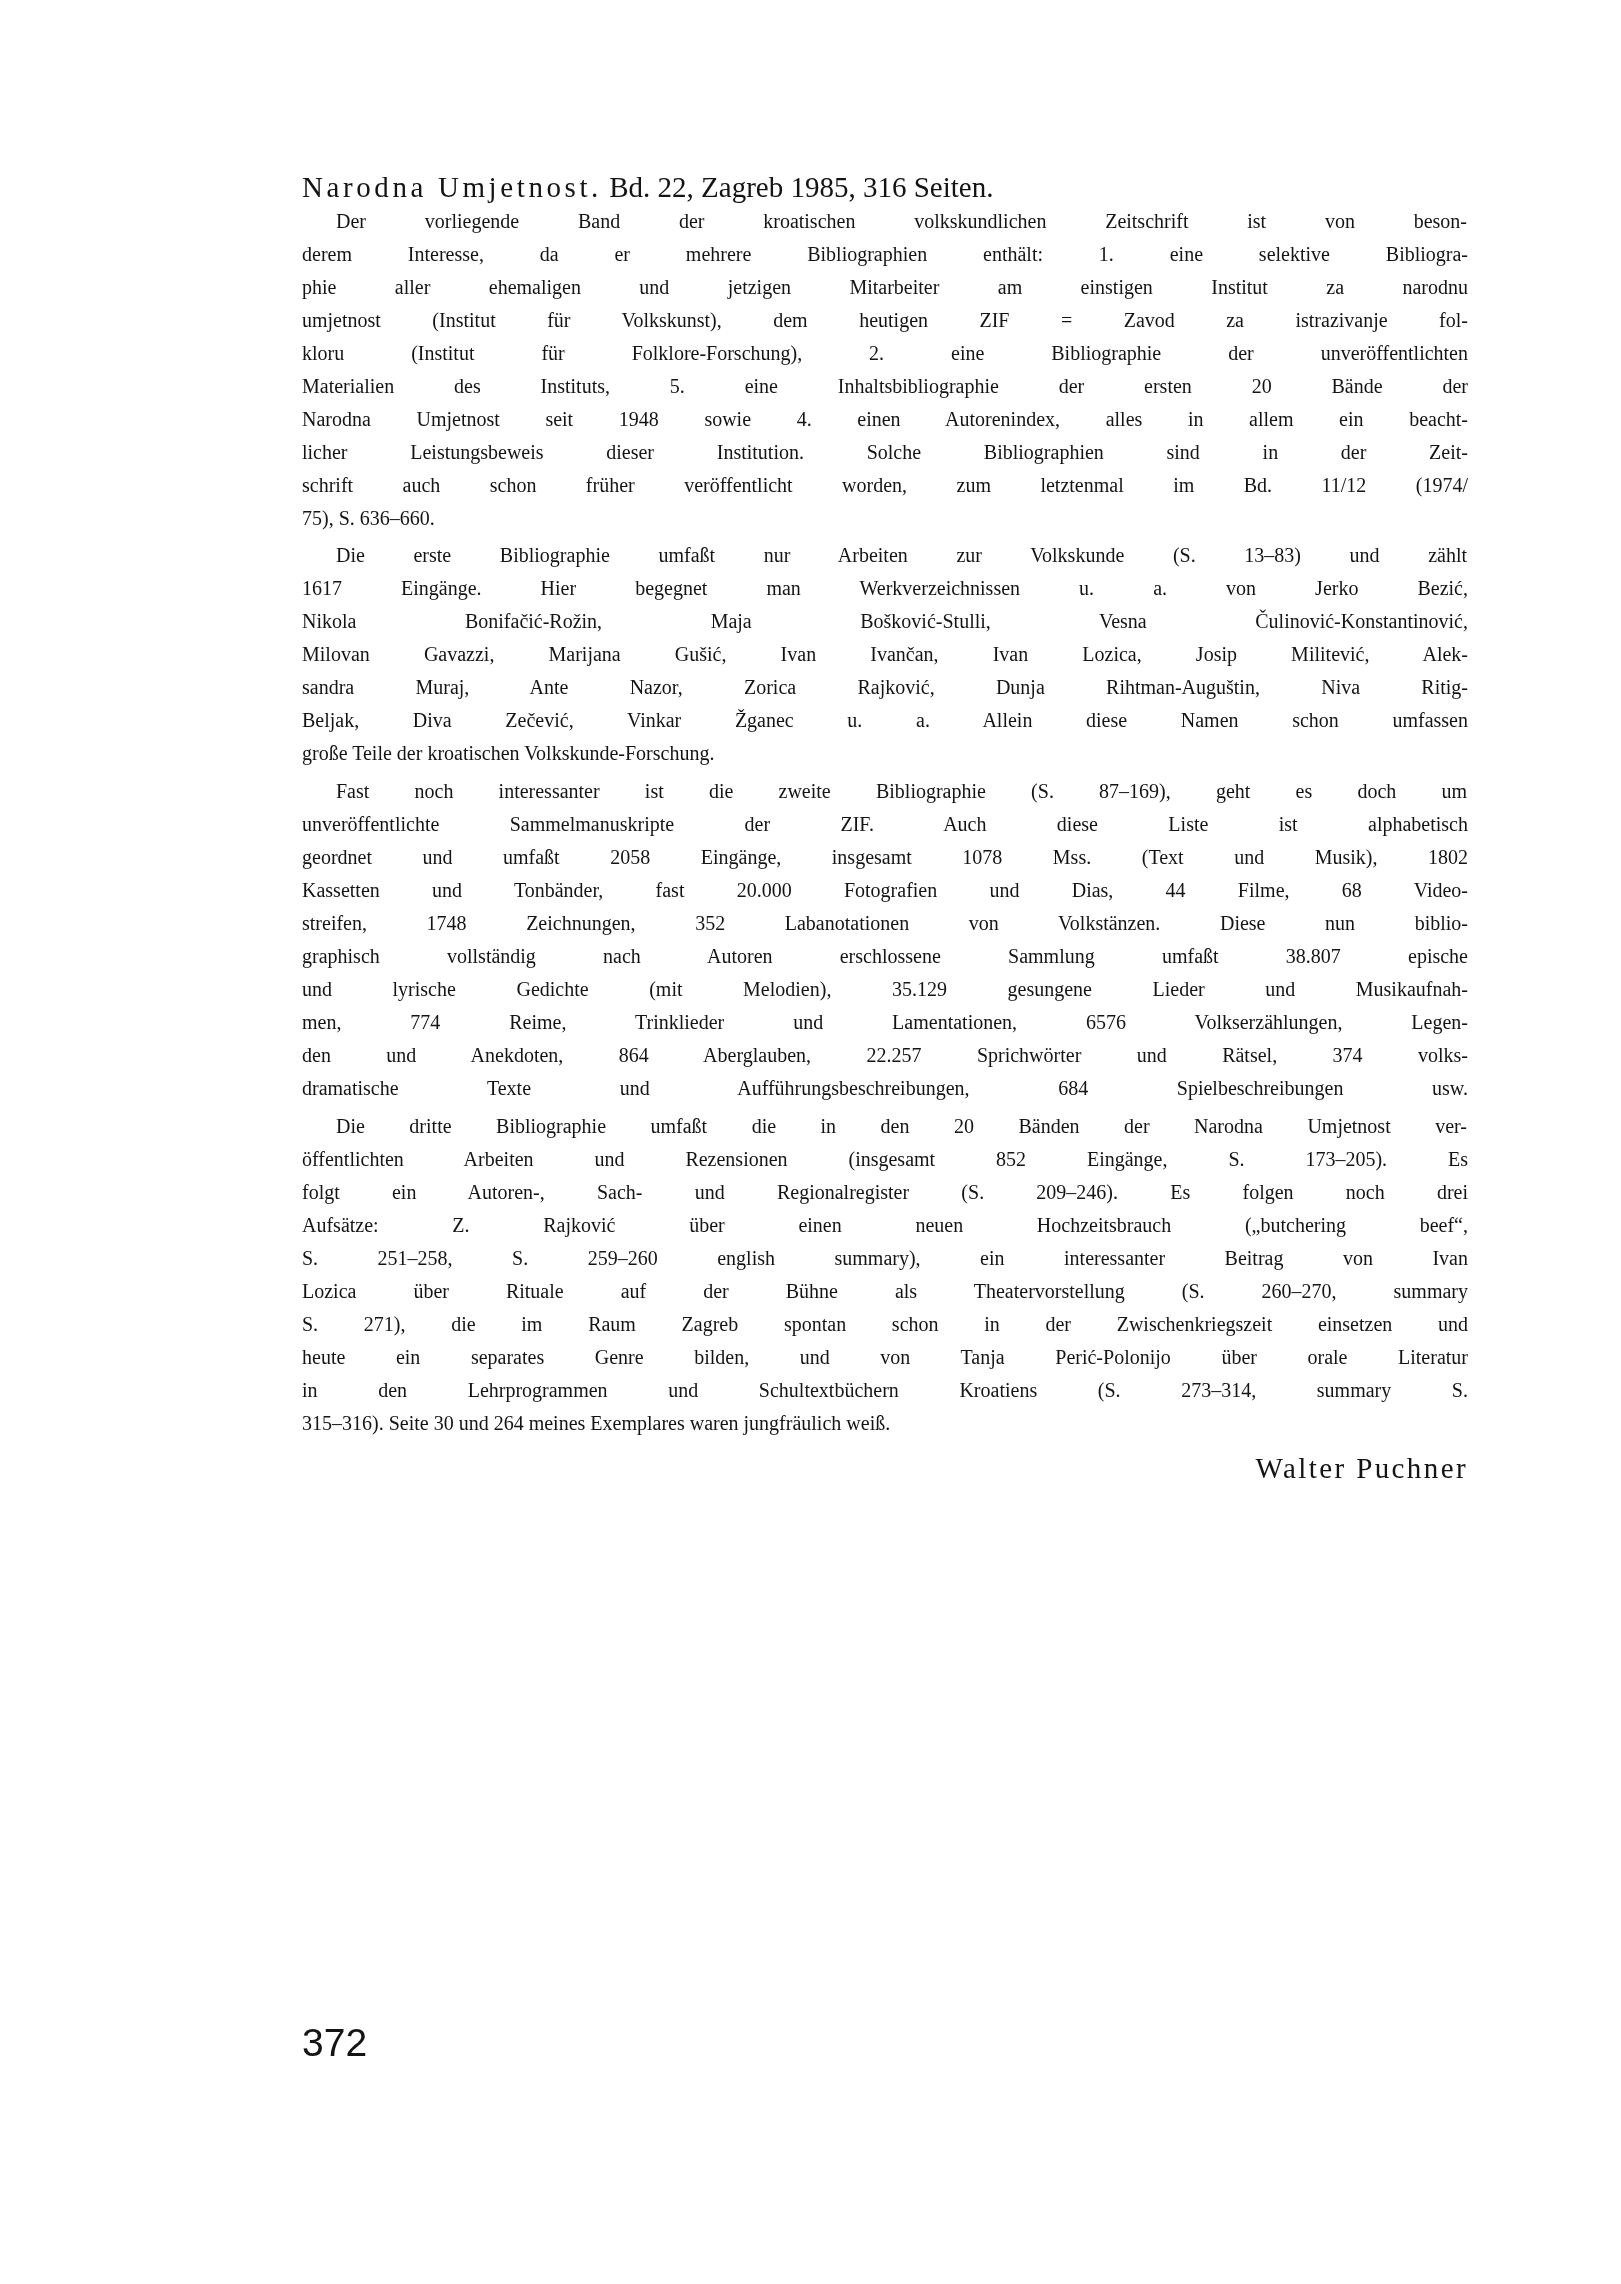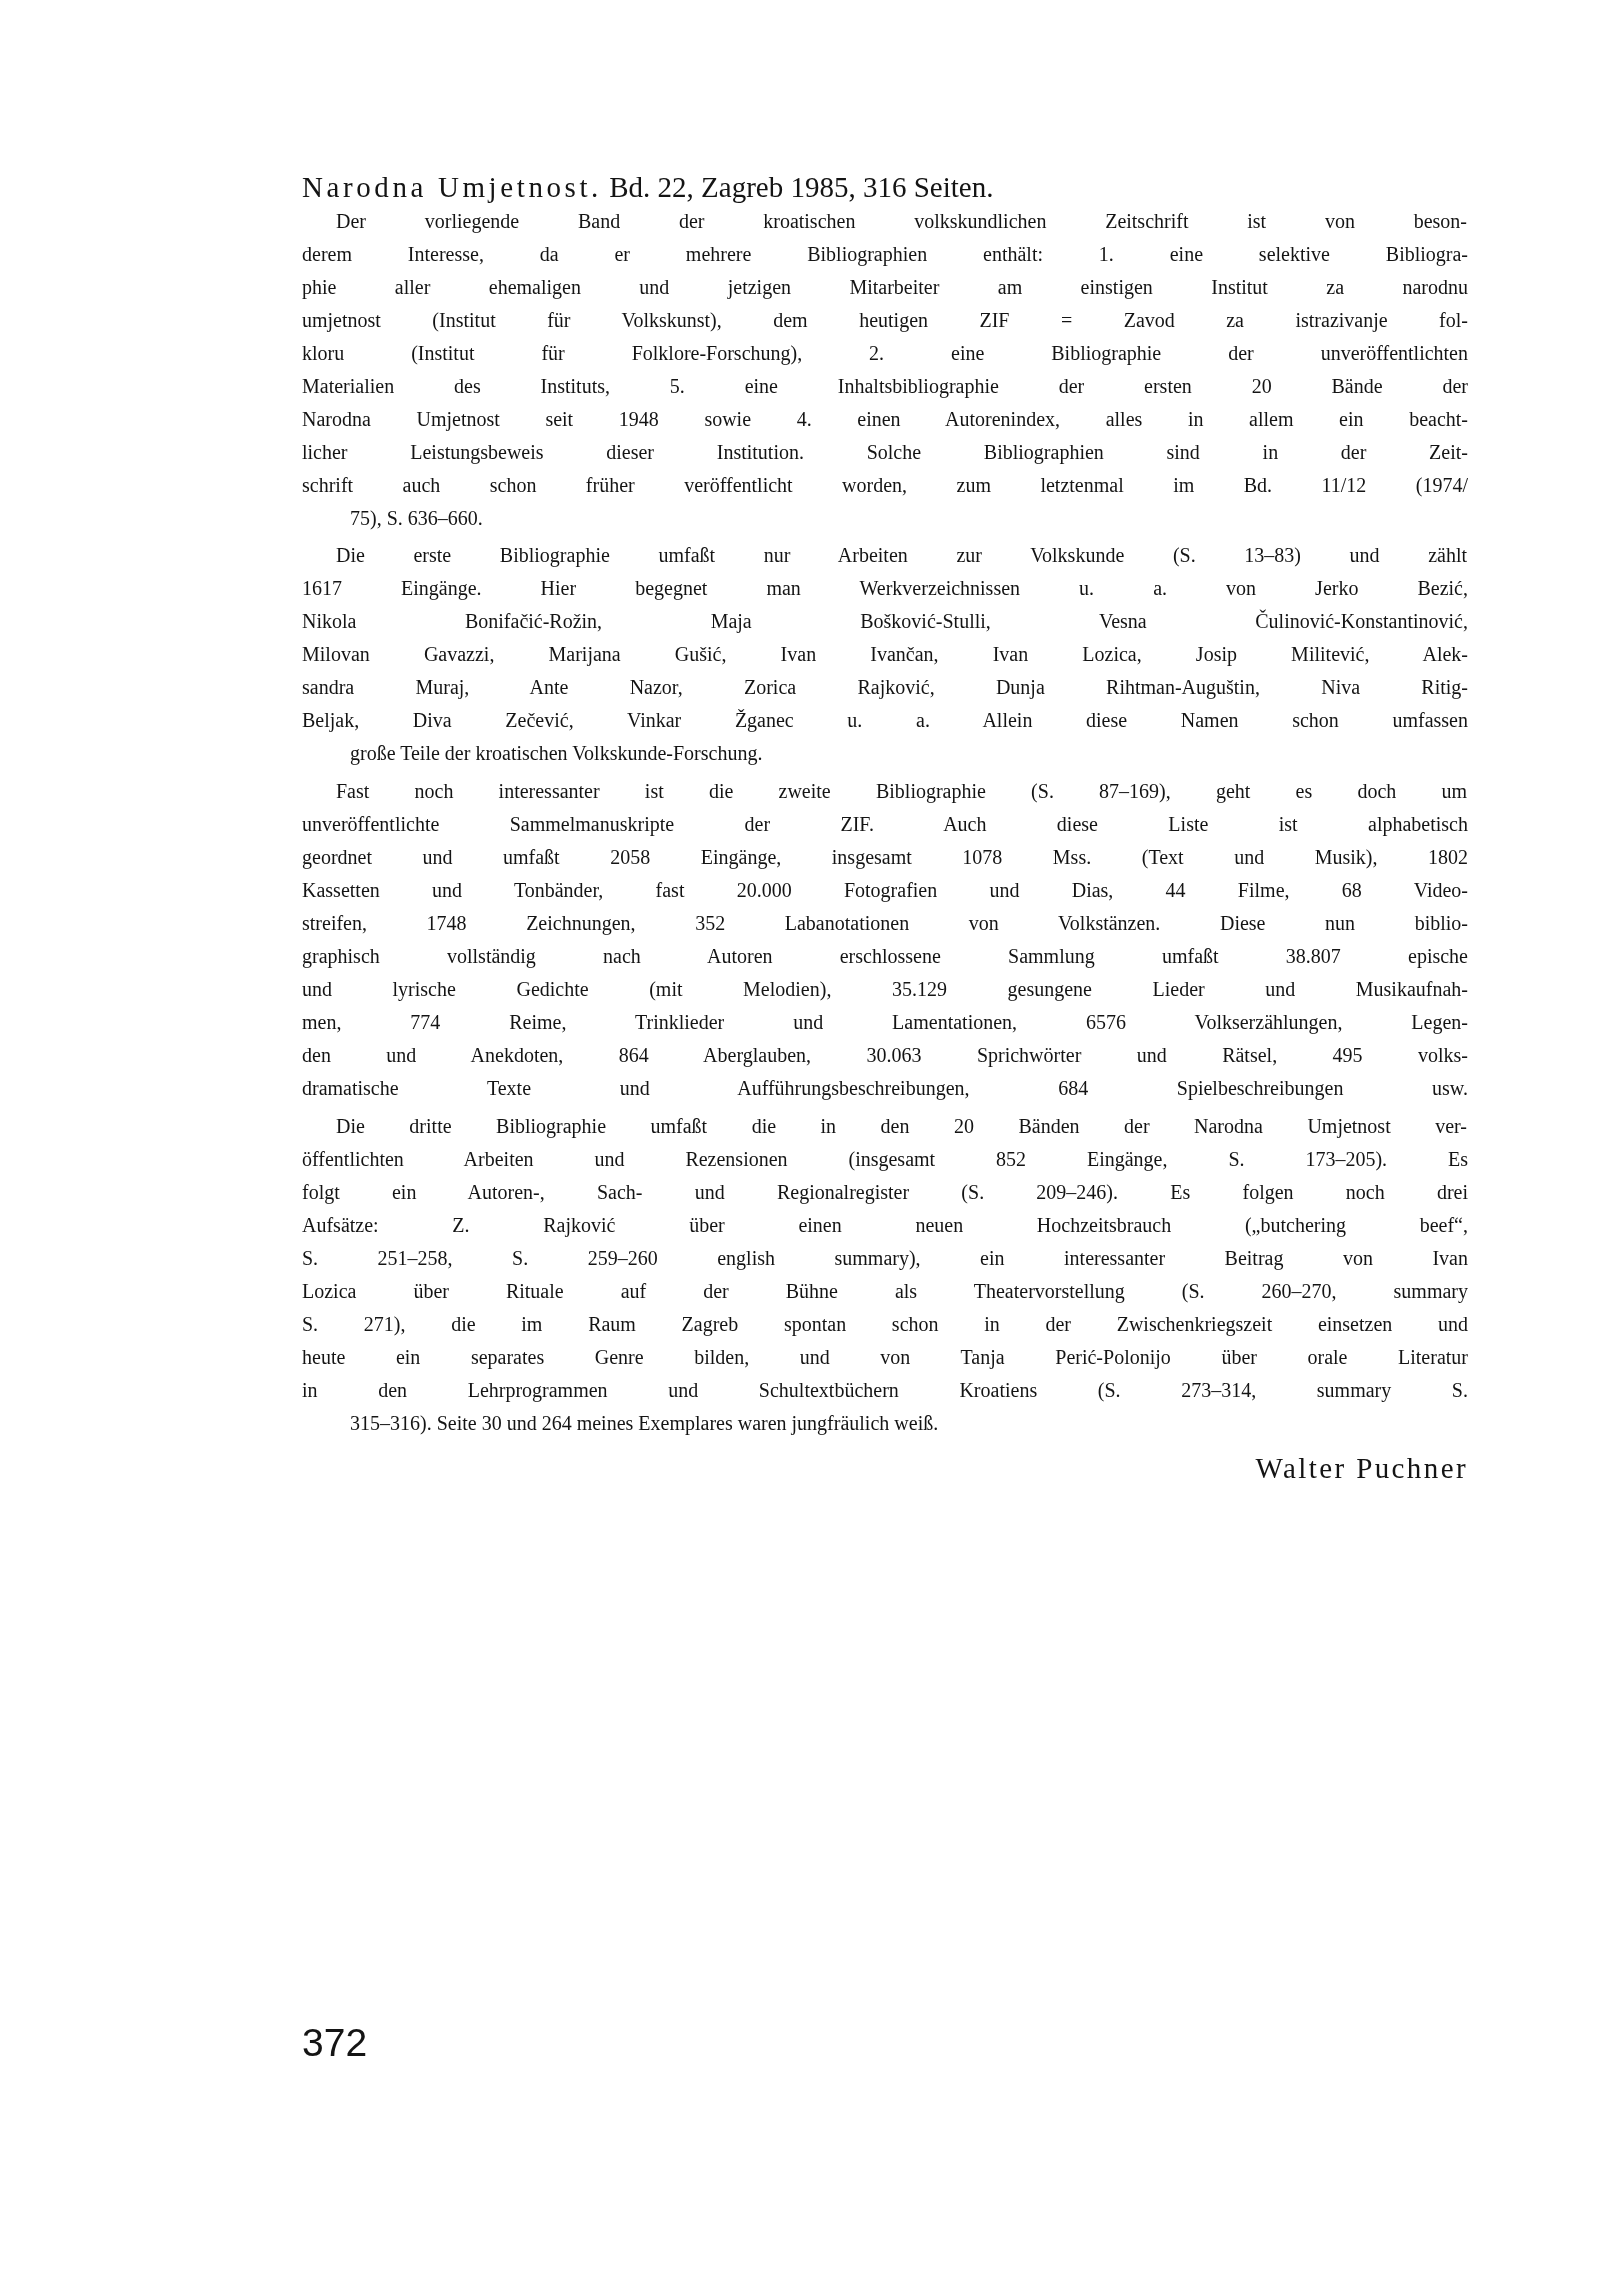--- a/index.html
+++ b/index.html
@@ -43,21 +43,20 @@
       text-align: justify;
       text-align-last: justify;
       width: 1166px;
     }
     .line.indent {
       padding-left: 34px;
       width: 1131px;
     }
     .line.last {
       text-align-last: left;
-      margin-left: 48px;
     }
     .signature {
       font-size: 29px;
       line-height: 32px;
       text-align: right;
       letter-spacing: 2.4px;
       margin-top: 12px;
       white-space: nowrap;
     }
     .page-number {
@@ -102,21 +101,21 @@
 
   <div class="para">
     <span class="line indent">Fast noch interessanter ist die zweite Bibliographie (S. 87–169), geht es doch um</span>
     <span class="line">unveröffentlichte Sammelmanuskripte der ZIF. Auch diese Liste ist alphabetisch</span>
     <span class="line">geordnet und umfaßt 2058 Eingänge, insgesamt 1078 Mss. (Text und Musik), 1802</span>
     <span class="line">Kassetten und Tonbänder, fast 20.000 Fotografien und Dias, 44 Filme, 68 Video-</span>
     <span class="line">streifen, 1748 Zeichnungen, 352 Labanotationen von Volkstänzen. Diese nun biblio-</span>
     <span class="line">graphisch vollständig nach Autoren erschlossene Sammlung umfaßt 38.807 epische</span>
     <span class="line">und lyrische Gedichte (mit Melodien), 35.129 gesungene Lieder und Musikaufnah-</span>
     <span class="line">men, 774 Reime, Trinklieder und Lamentationen, 6576 Volkserzählungen, Legen-</span>
-    <span class="line">den und Anekdoten, 864 Aberglauben, 30.063 Sprichwörter und Rätsel, 495 volks-</span>
+    <span class="line">den und Anekdoten, 864 Aberglauben, 22.257 Sprichwörter und Rätsel, 374 volks-</span>
     <span class="line">dramatische Texte und Aufführungsbeschreibungen, 684 Spielbeschreibungen usw.</span>
   </div>
 
   <div class="para">
     <span class="line indent">Die dritte Bibliographie umfaßt die in den 20 Bänden der Narodna Umjetnost ver-</span>
     <span class="line">öffentlichten Arbeiten und Rezensionen (insgesamt 852 Eingänge, S. 173–205). Es</span>
     <span class="line">folgt ein Autoren-, Sach- und Regionalregister (S. 209–246). Es folgen noch drei</span>
     <span class="line">Aufsätze: Z. Rajković über einen neuen Hochzeitsbrauch („butchering beef“,</span>
     <span class="line">S. 251–258, S. 259–260 english summary), ein interessanter Beitrag von Ivan</span>
     <span class="line">Lozica über Rituale auf der Bühne als Theatervorstellung (S. 260–270, summary</span>

